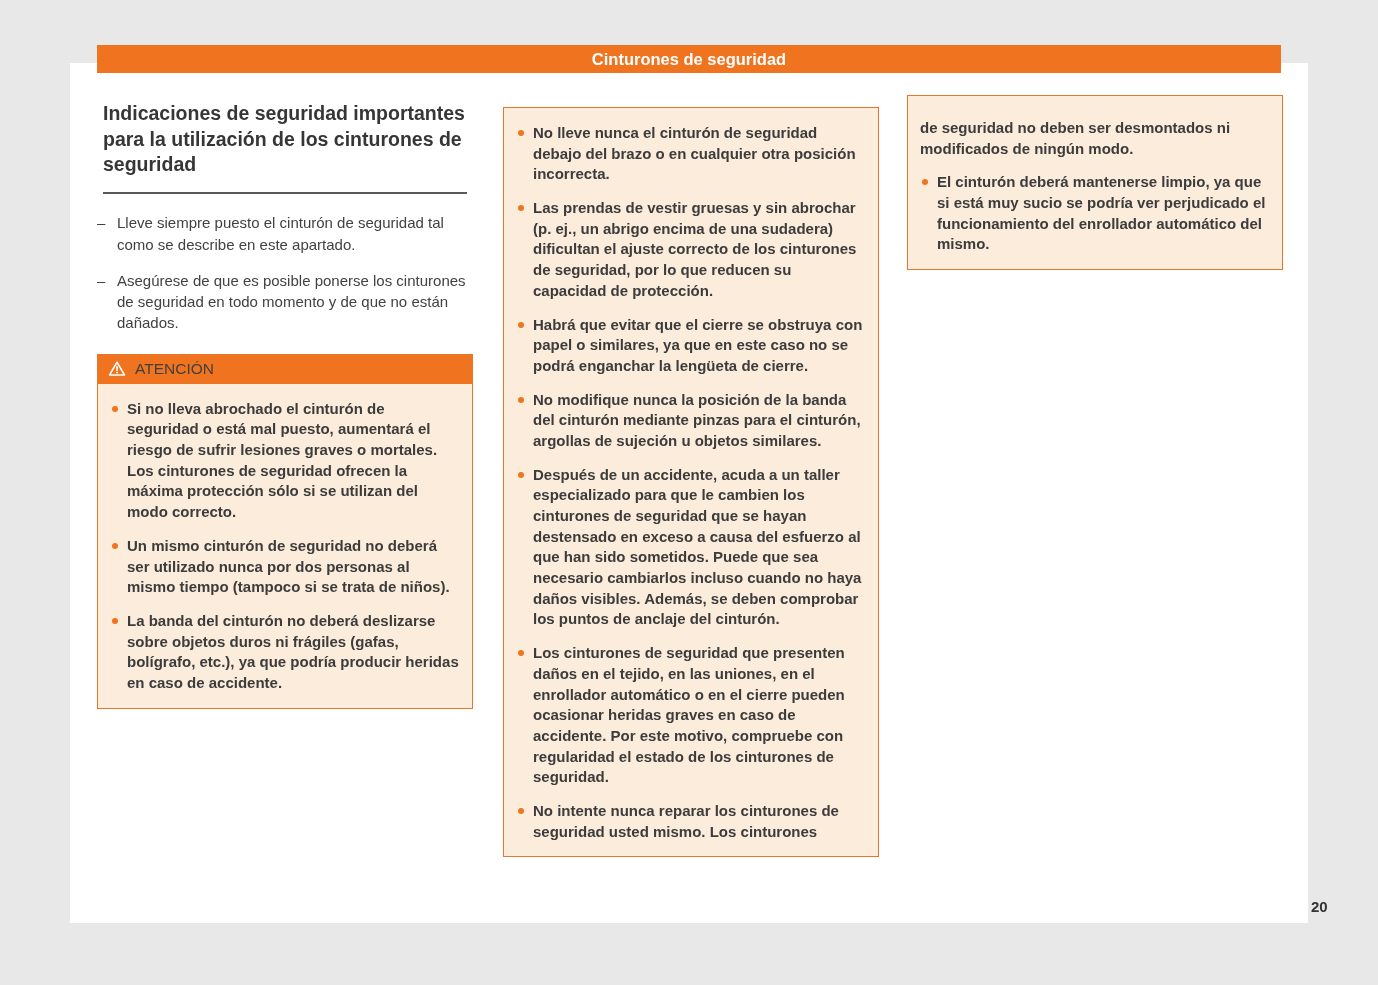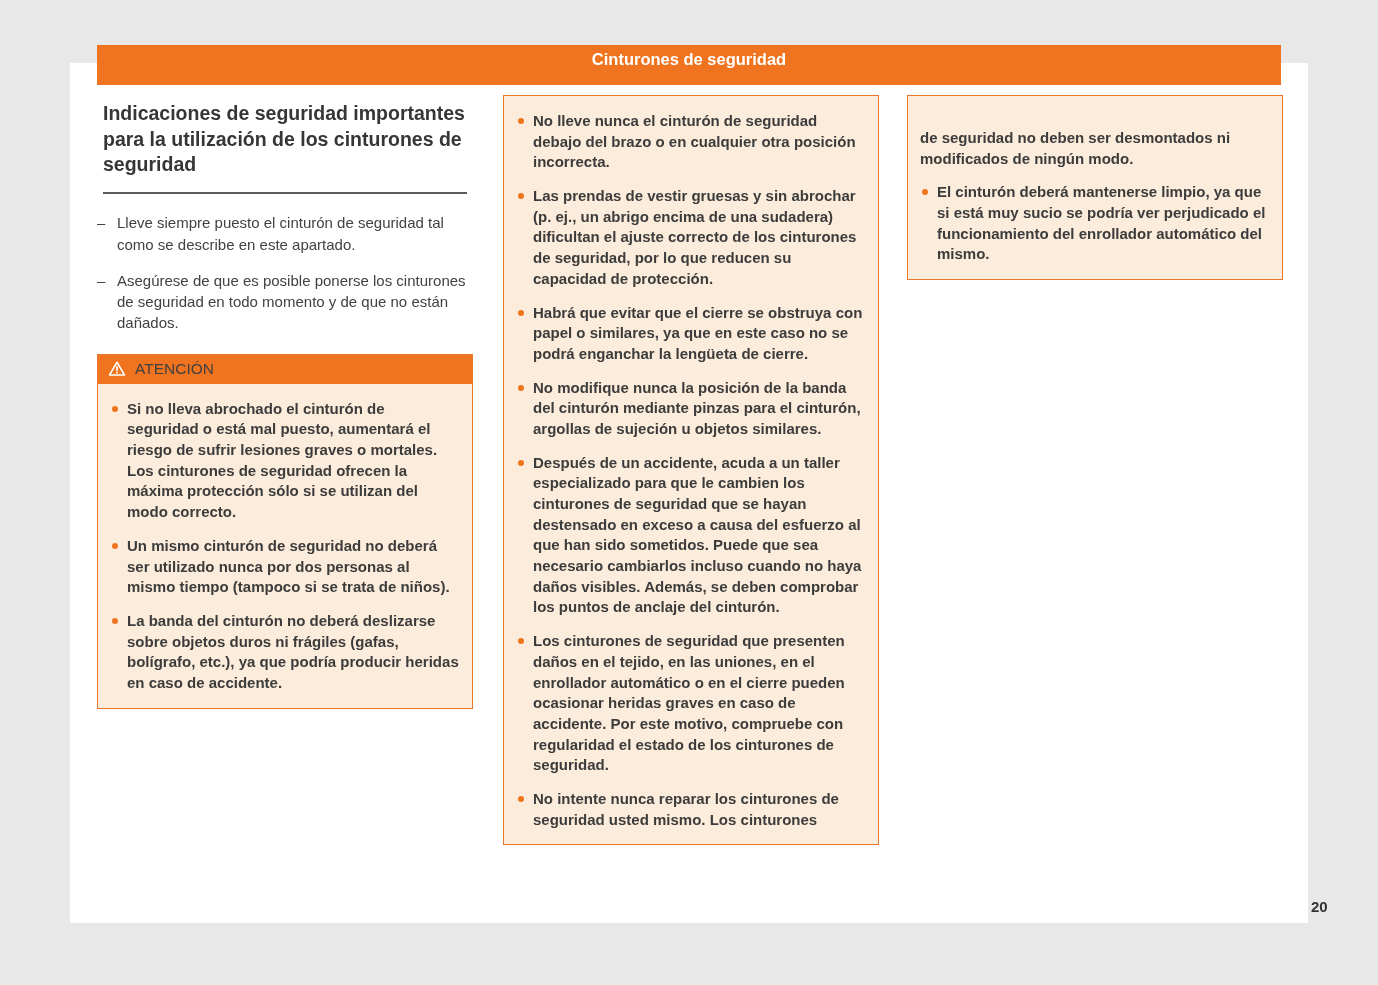--- a/index.html
+++ b/index.html
@@ -7,21 +7,21 @@
     width:1378px;height:985px;position:relative;overflow:hidden;
     background:#e8e8e8;
     font-family:"Liberation Sans", sans-serif;
     -webkit-font-smoothing:antialiased;
   }
   .page{
     position:absolute;left:70px;top:63px;width:1238px;height:860px;
     background:#ffffff;
   }
   .header-bar{
-    position:absolute;left:97px;top:45px;width:1184px;height:40px;
+    position:absolute;left:97px;top:45px;width:1184px;height:28px;
     background:#f0741f;color:#ffffff;
     font-weight:bold;font-size:16.5px;line-height:28px;text-align:center;
     z-index:3;
   }
   .col{position:absolute;top:95px;width:376px;z-index:2;}
   .col1{left:97px;}
   .col2{left:503px;}
   .col3{left:907px;}
 
   .heading{
@@ -50,21 +50,21 @@
     font-size:15px;font-weight:bold;line-height:1.38;color:#3c3c3c;
   }
   .w-bullet{
     position:absolute;left:2px;top:7px;width:6px;height:6px;
     background:#f0741f;border-radius:50%;
   }
   .cont-box{
     border:1px solid #e8762a;background:#fcecdb;padding:2px 12px 14px;
   }
   .cont-para{
-    font-size:15px;font-weight:bold;line-height:1.38;color:#3c3c3c;margin-top:30px;
+    font-size:15px;font-weight:bold;line-height:1.38;color:#3c3c3c;margin-top:20px;
   }
   .page-num{
     position:absolute;left:1311px;top:898px;z-index:3;
     font-size:15px;font-weight:bold;color:#333333;
   }
 </style>
 </head>
 <body>
 
 <div class="page"></div>
@@ -111,21 +111,21 @@
 
         <div class="w-item">
           <span class="w-bullet"></span><span>La banda del cinturón no deberá deslizarse sobre objetos duros ni frágiles (gafas, bolígrafo, etc.), ya que podría producir heridas en caso de accidente.</span>
         </div>
 
       </div>
   </div>
 </div>
 
 <div class="col col2">
-  <div class="warning-box" style="margin-top:0;">
+  <div class="warning-box" style="margin-top:12px;">
     <div class="warning-body">
 
         <div class="w-item">
           <span class="w-bullet"></span><span>No lleve nunca el cinturón de seguridad debajo del brazo o en cualquier otra posición incorrecta.</span>
         </div>
 
         <div class="w-item">
           <span class="w-bullet"></span><span>Las prendas de vestir gruesas y sin abrochar (p. ej., un abrigo encima de una sudadera) dificultan el ajuste correcto de los cinturones de seguridad, por lo que reducen su capacidad de protección.</span>
         </div>
 

